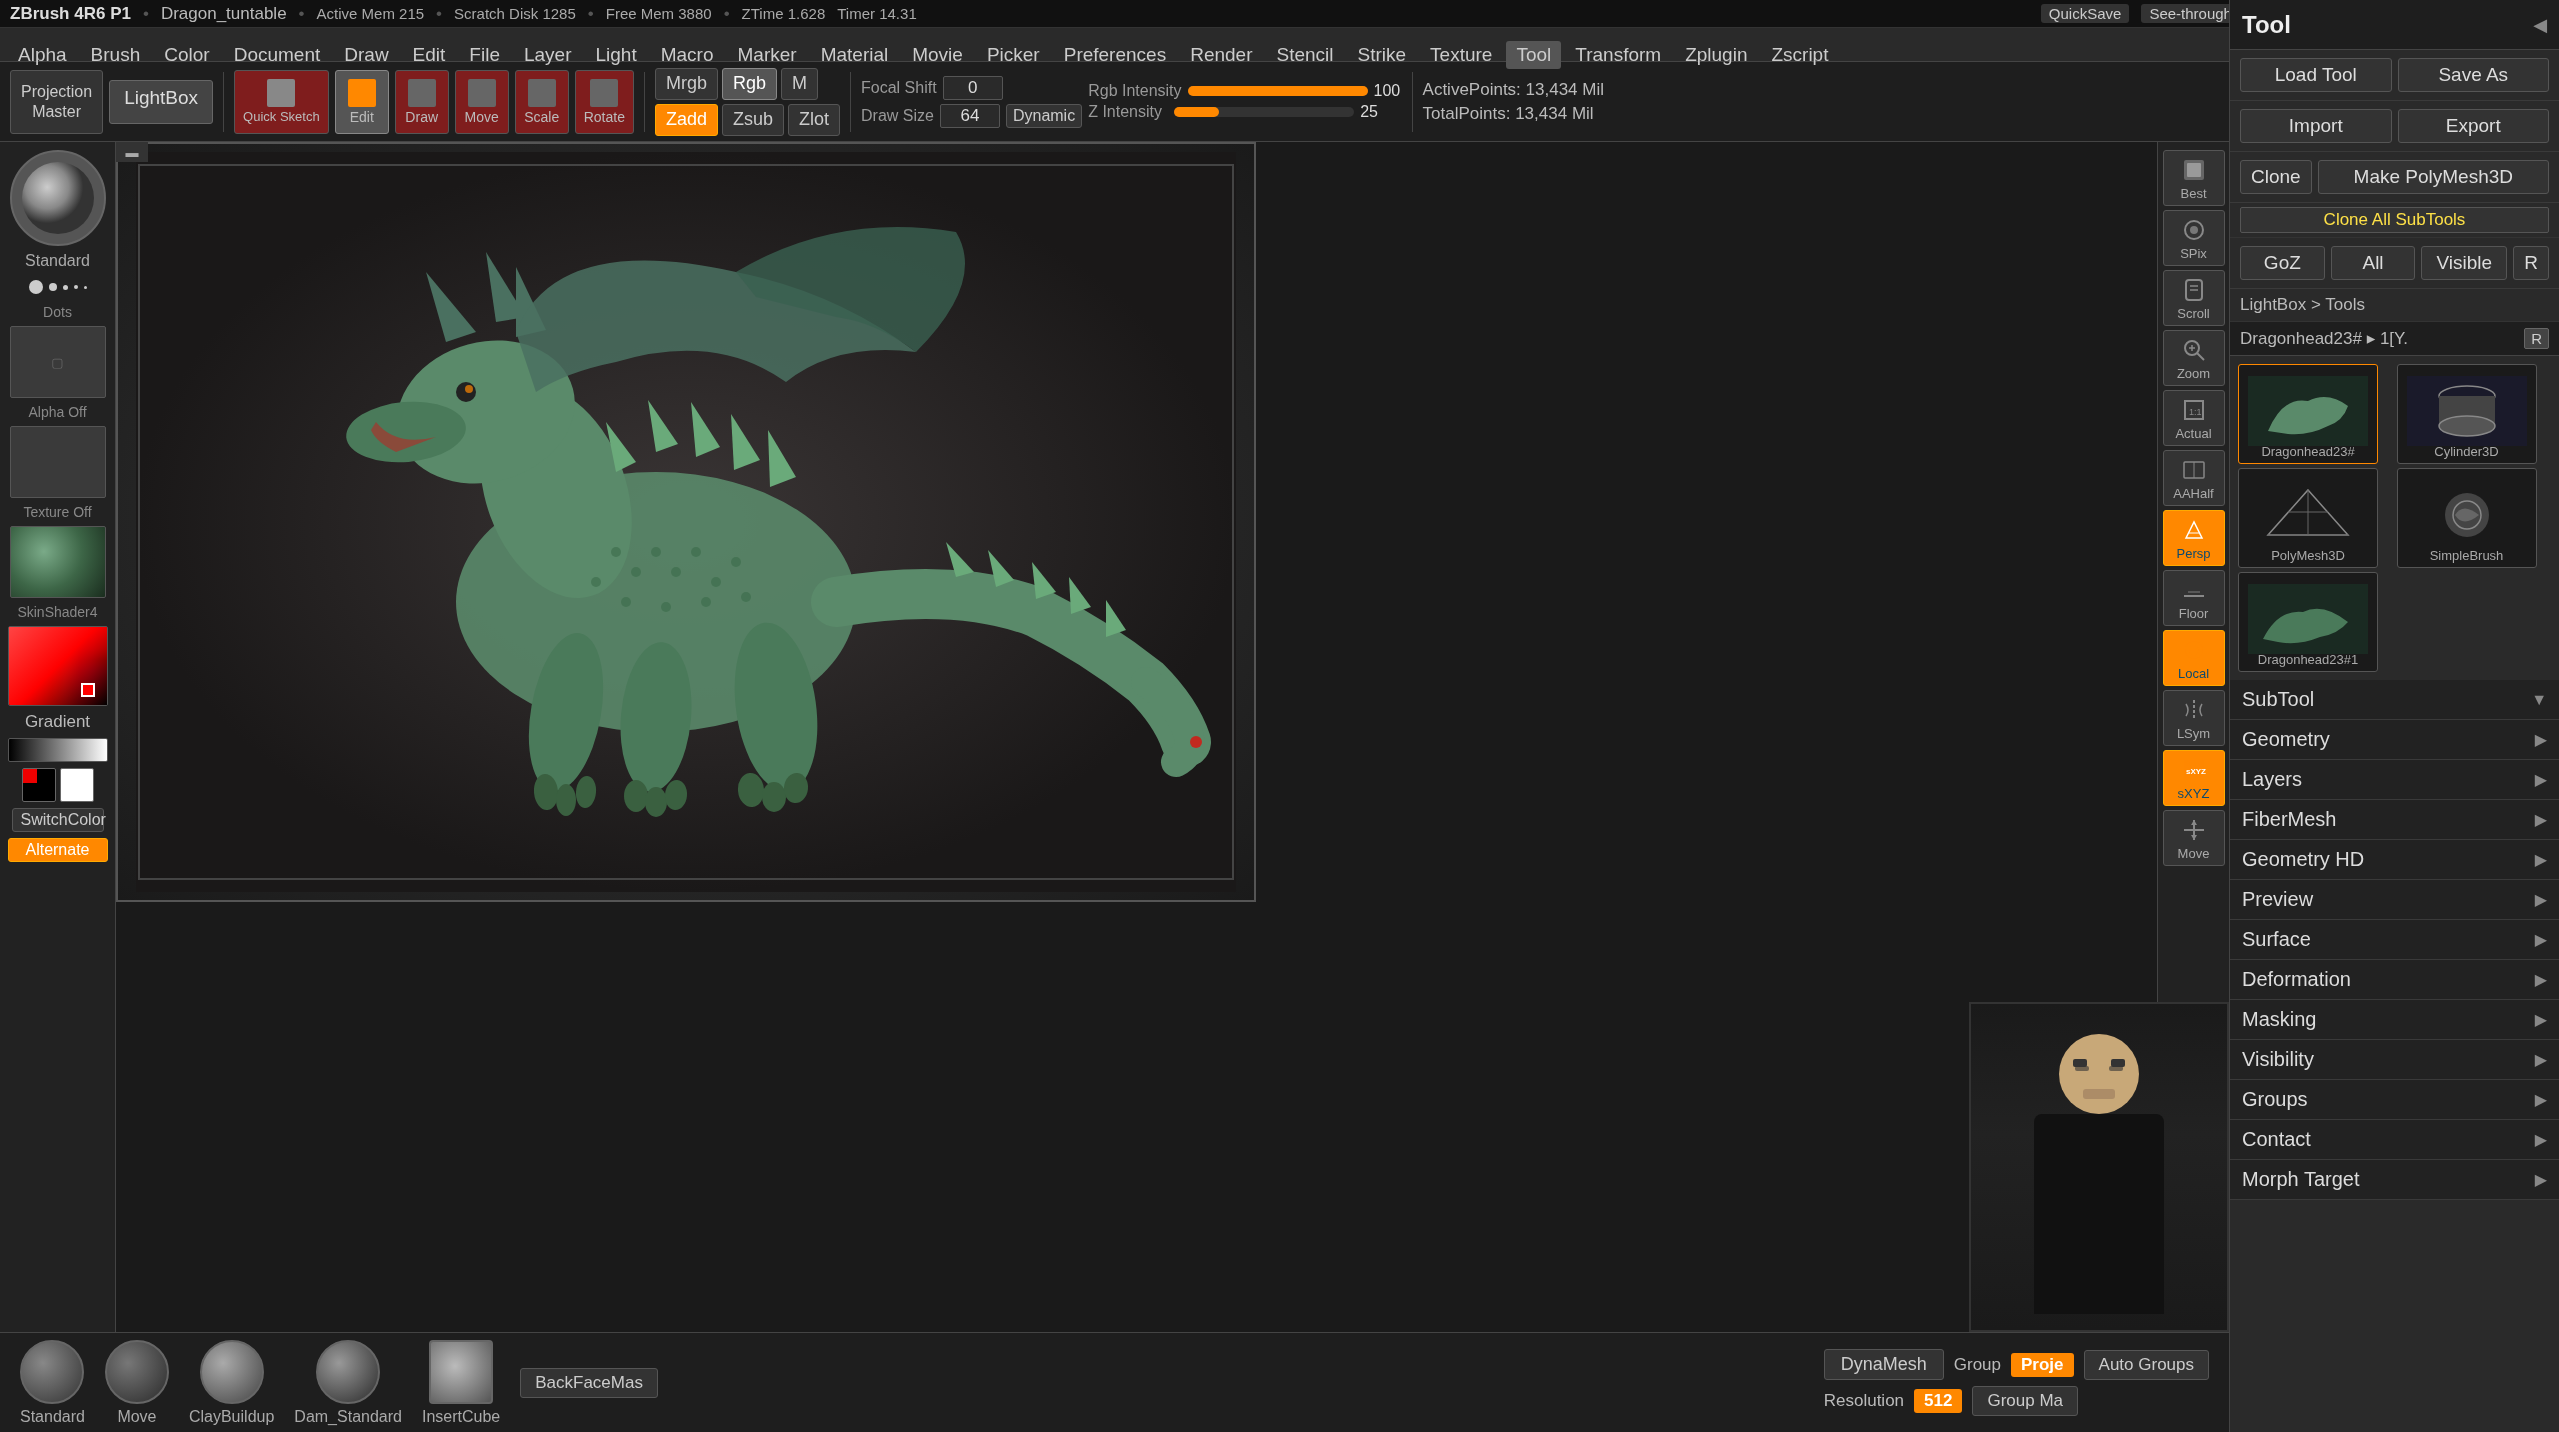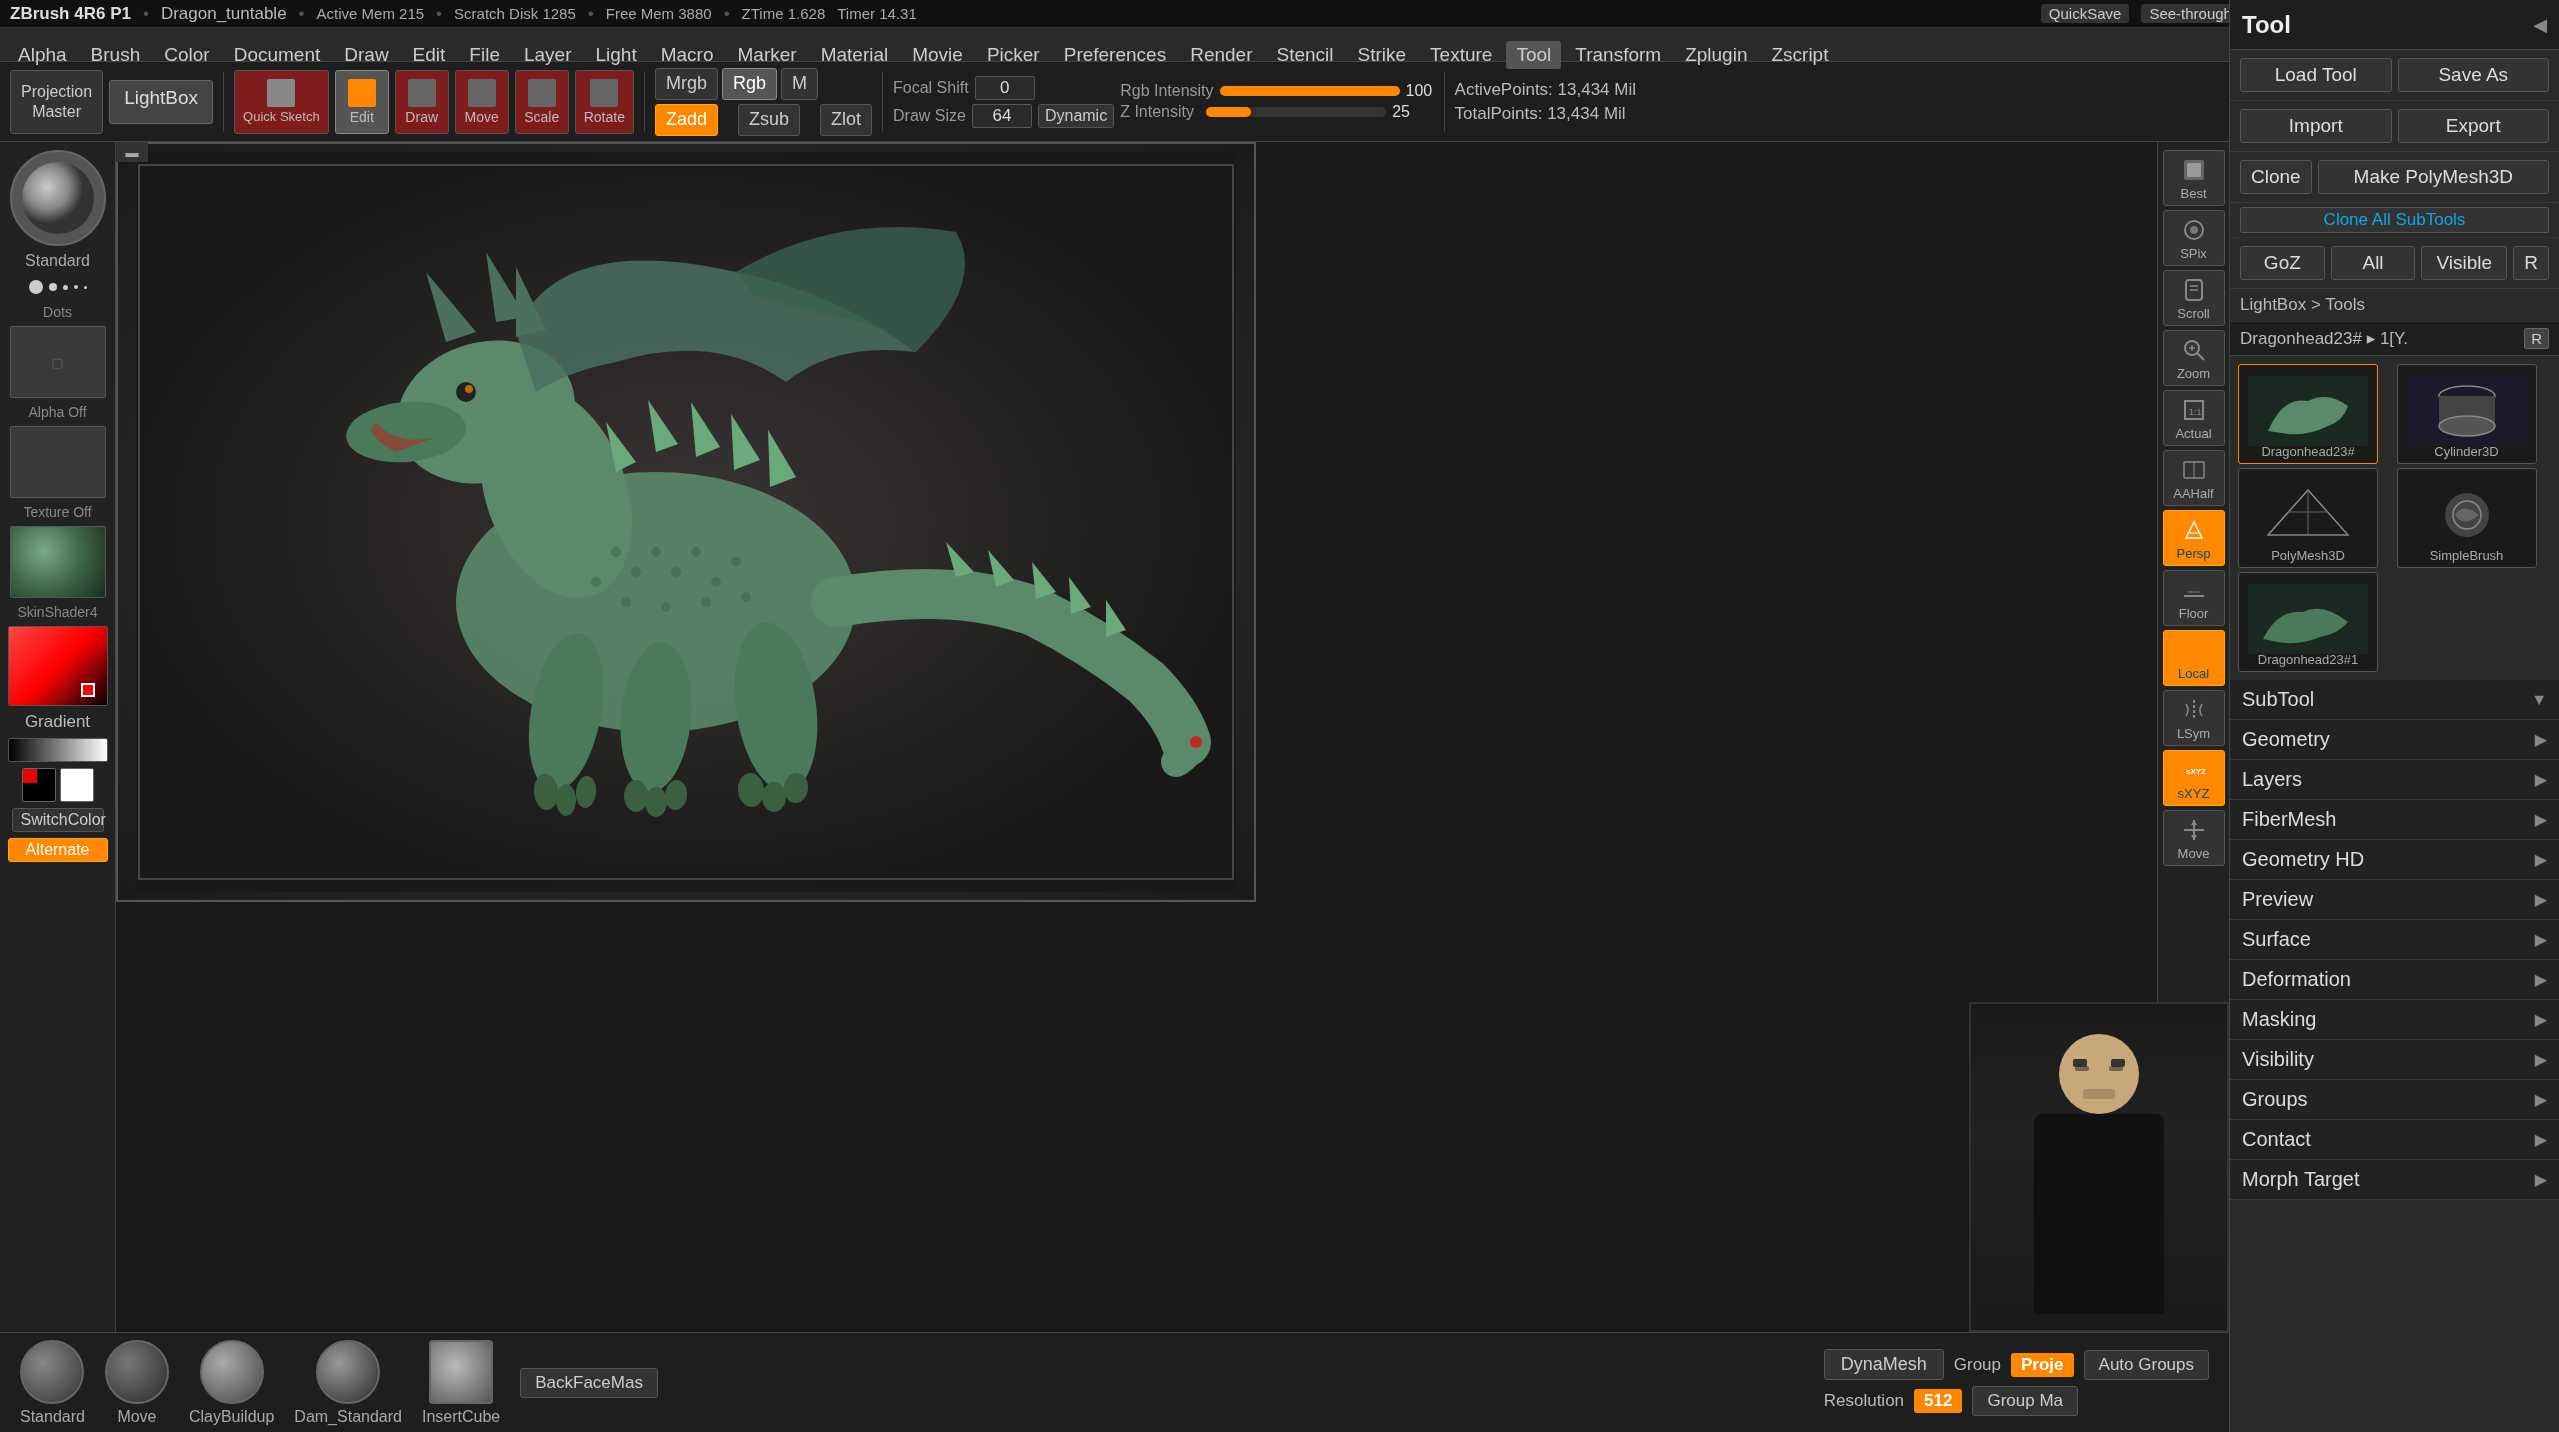--- a/index.html
+++ b/index.html
@@ -459,21 +459,21 @@
       display: flex;
       align-items: center;
       padding: 4px 10px;
       border-bottom: 1px solid #333;
       gap: 6px;
     }
     .panel-row-btn {
       background: #333;
       border: 1px solid #555;
       border-radius: 2px;
-      color: #0ea5e9;
+      color: #fde047;
       font-size: 17px;
       padding: 2px 10px;
       cursor: pointer;
     }
 
     .subtool-header {
       background: #1e1e1e;
       padding: 6px 10px;
       display: flex;
       align-items: center;
@@ -774,21 +774,21 @@
   </div>
 
   <div class="divider-v"></div>
 
   <div style="display:flex;flex-direction:column;gap:4px;">
     <div style="display:flex;gap:4px;">
       <button class="color-btn">Mrgb</button>
       <button class="color-btn active-sub" style="background:#555;border-color:#888;color:#fff;">Rgb</button>
       <button class="color-btn">M</button>
     </div>
-    <div style="display:flex;gap:20px;">
+    <div style="display:flex;gap:4px;">
       <button class="color-btn orange">Zadd</button>
       <button class="color-btn">Zsub</button>
       <button class="color-btn">Zlot</button>
     </div>
   </div>
 
   <div class="divider-v"></div>
 
   <div class="param-group">
     <div class="param-row">

